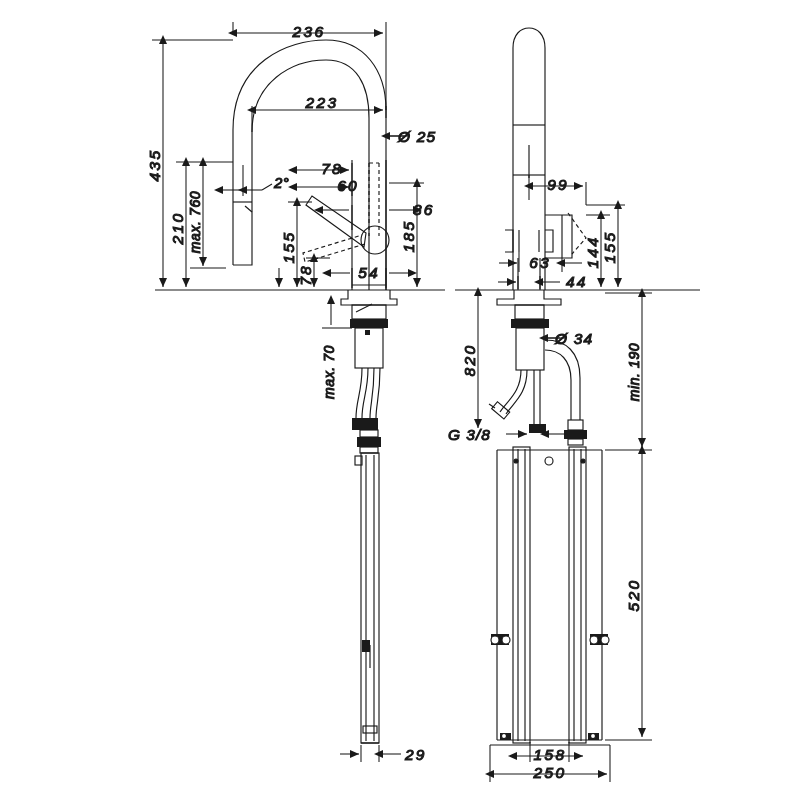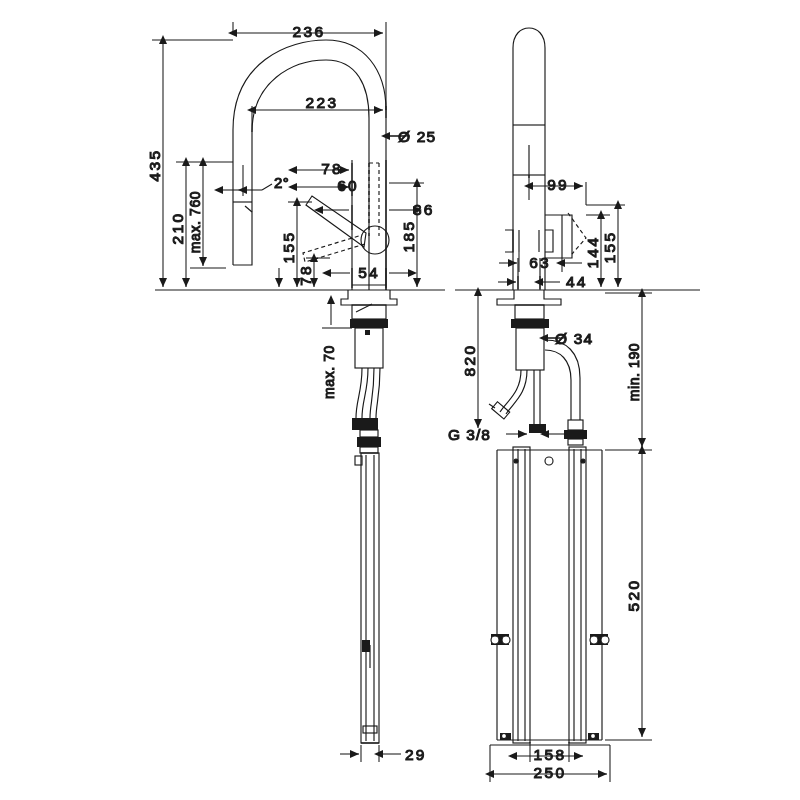--- a/index.html
+++ b/index.html
@@ -1,19 +1,19 @@
 <!DOCTYPE html>
 <html><head>
 <meta charset="utf-8">
 <title>Technical Drawing</title>
 <style>
   html,body{margin:0;padding:0;background:#ffffff;}
   body{width:800px;height:800px;overflow:hidden;
        font-family:"Liberation Sans",sans-serif;}
-  #sheet{position:relative;width:800px;height:612px;background:#fff;}
+  #sheet{position:relative;width:800px;height:612px;background:#fff;font-style:italic;}
   svg{display:block;}
   text{font-family:"Liberation Sans",sans-serif;fill:#1a1a1a;}
 </style>
 </head>
 <body>
 
 <div id="sheet">
 <svg width="800" height="800" viewBox="0 0 800 800">
 
   <defs>

